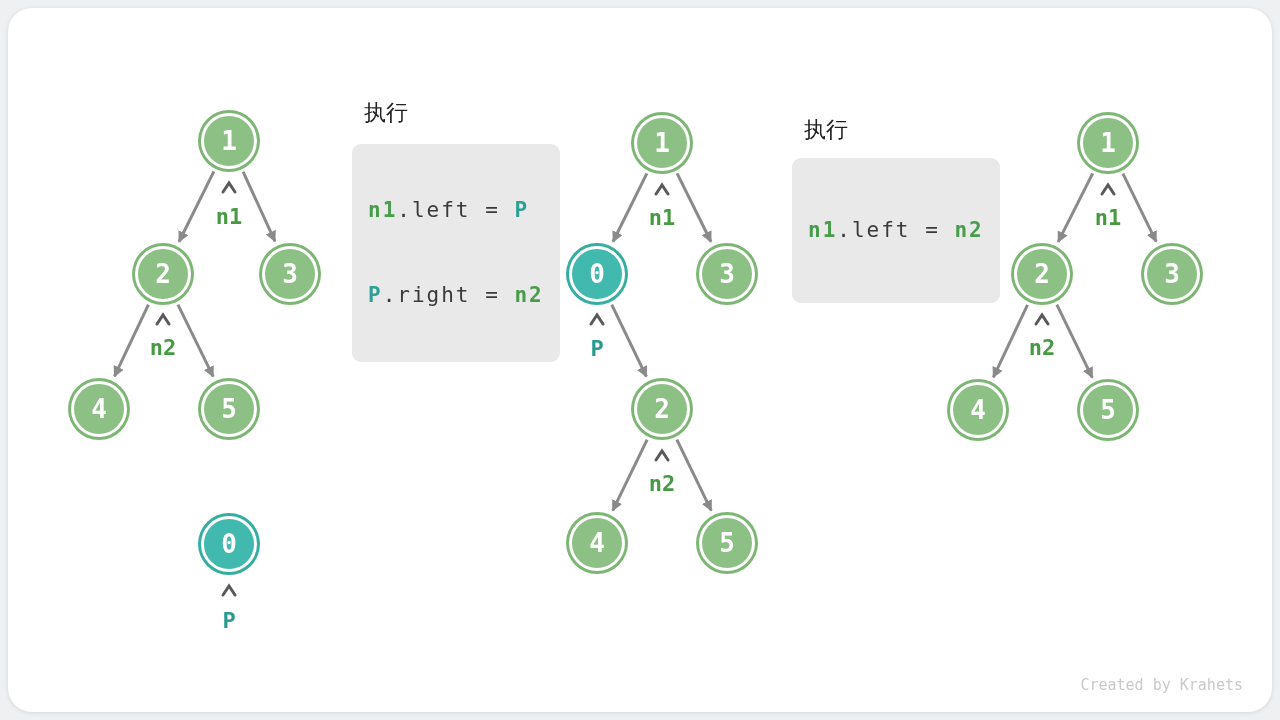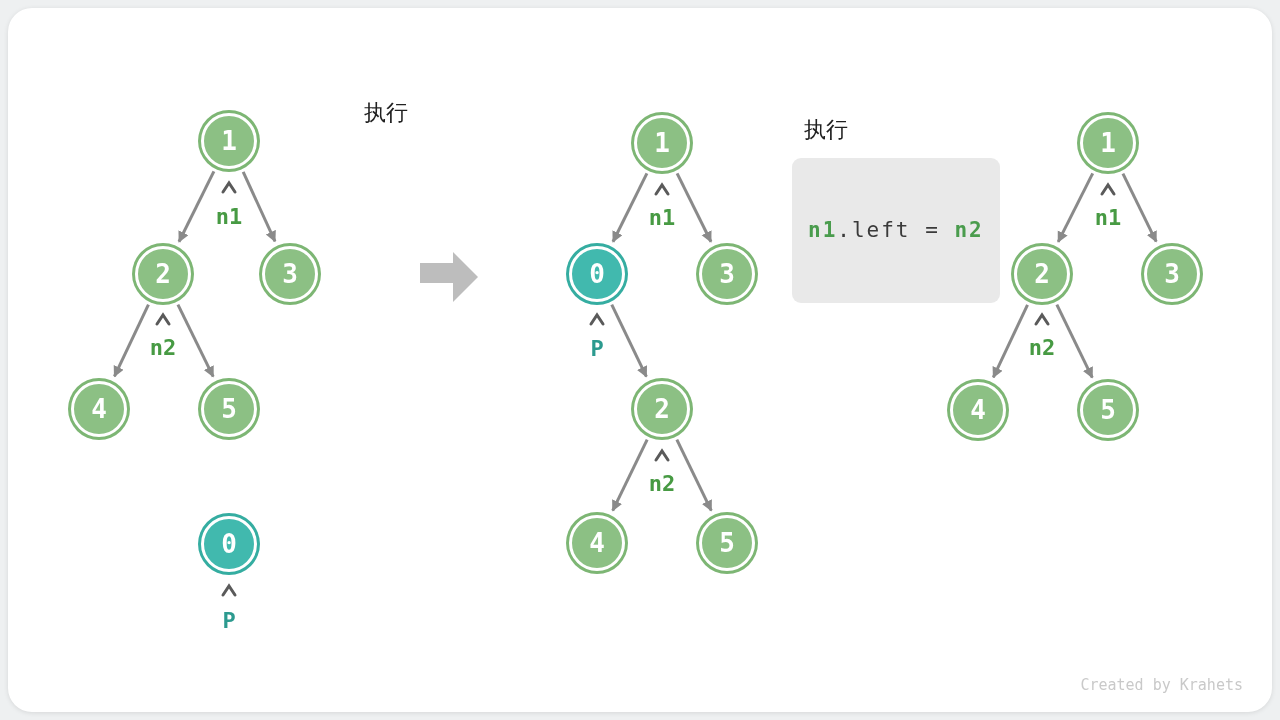--- a/index.html
+++ b/index.html
@@ -77,20 +77,24 @@
     <div class="node g" style="left:163px;top:274px">2</div>
     <div class="node g" style="left:290px;top:274px">3</div>
     <div class="node g" style="left:99px;top:409px">4</div>
     <div class="node g" style="left:229px;top:409px">5</div>
     <div class="node t" style="left:229px;top:544px">0</div>
     <span class="ptr g" style="left:229px;top:216px">n1</span>
     <span class="ptr g" style="left:163px;top:347px">n2</span>
     <span class="ptr t" style="left:229px;top:620px">P</span>
 
     <span class="exec" style="left:364px;top:98px">执行</span>
+    <div class="code" style="left:352px;top:144px">
+      <div class="code-line"><span class="tok g">n1</span><span class="tok d">.left = </span><span class="tok t">P</span></div>
+      <div class="code-line"><span class="tok t">P</span><span class="tok d">.right = </span><span class="tok g">n2</span></div>
+    </div>
 
     <div class="node g" style="left:662px;top:143px">1</div>
     <div class="node t" style="left:597px;top:274px">0</div>
     <div class="node g" style="left:727px;top:274px">3</div>
     <div class="node g" style="left:662px;top:409px">2</div>
     <div class="node g" style="left:597px;top:543px">4</div>
     <div class="node g" style="left:727px;top:543px">5</div>
     <span class="ptr g" style="left:662px;top:217px">n1</span>
     <span class="ptr t" style="left:597px;top:348px">P</span>
     <span class="ptr g" style="left:662px;top:483px">n2</span>

